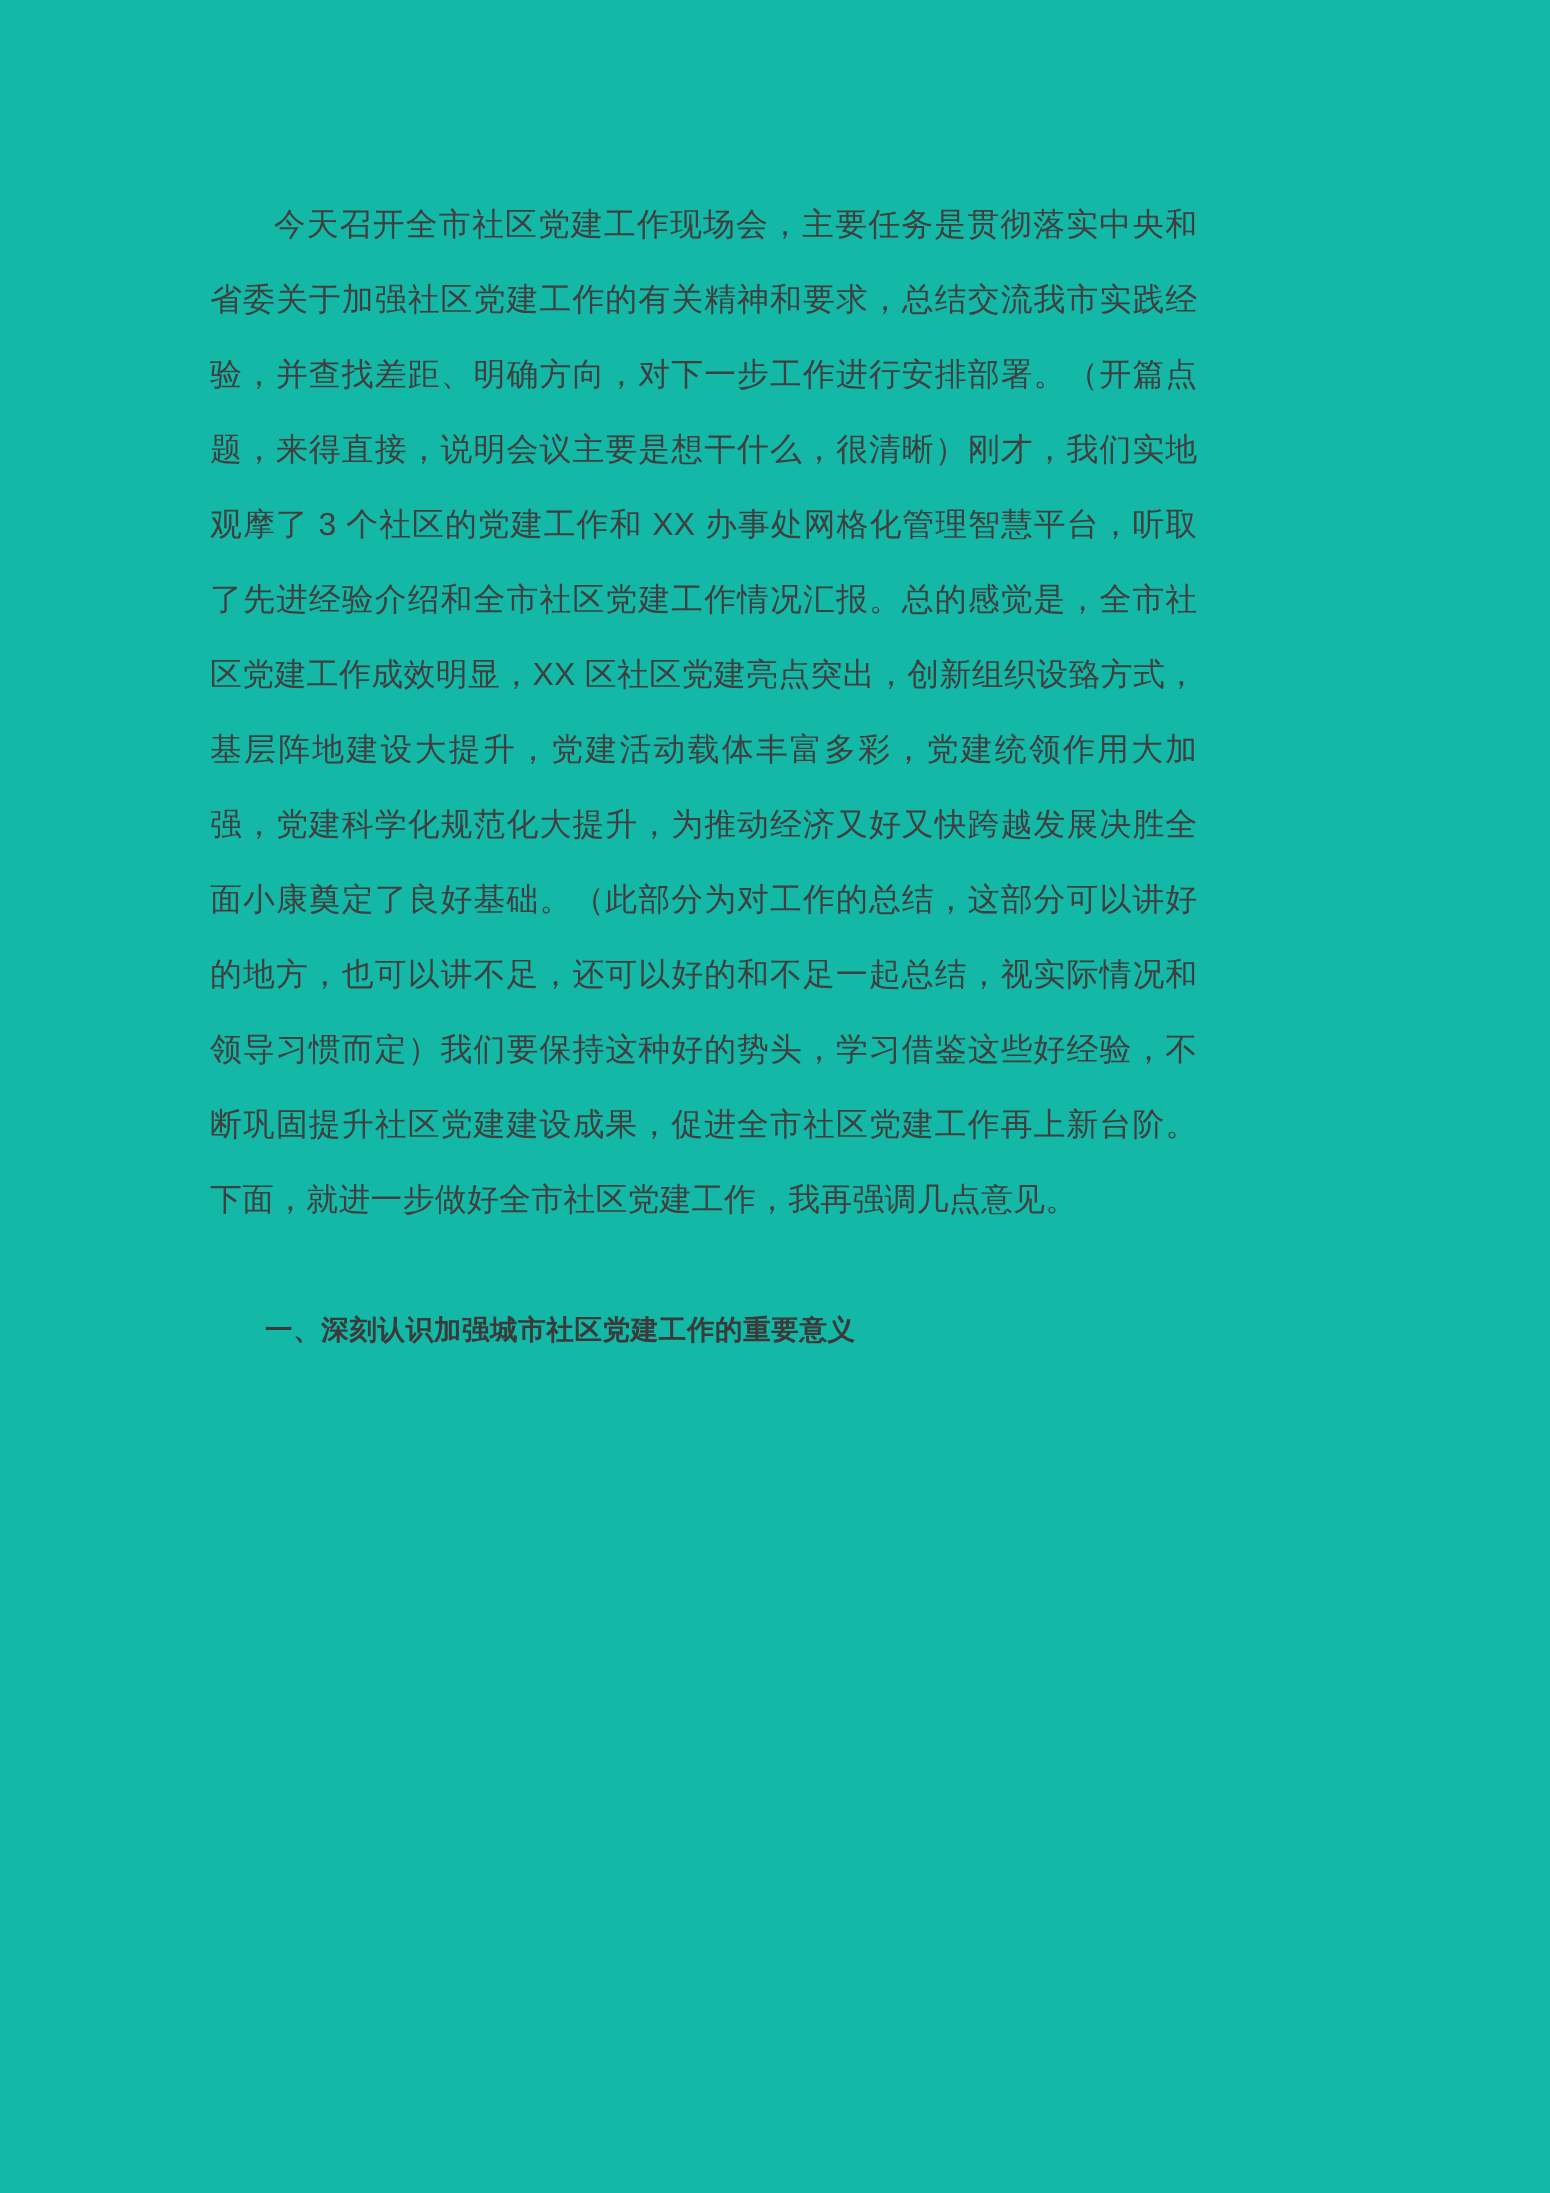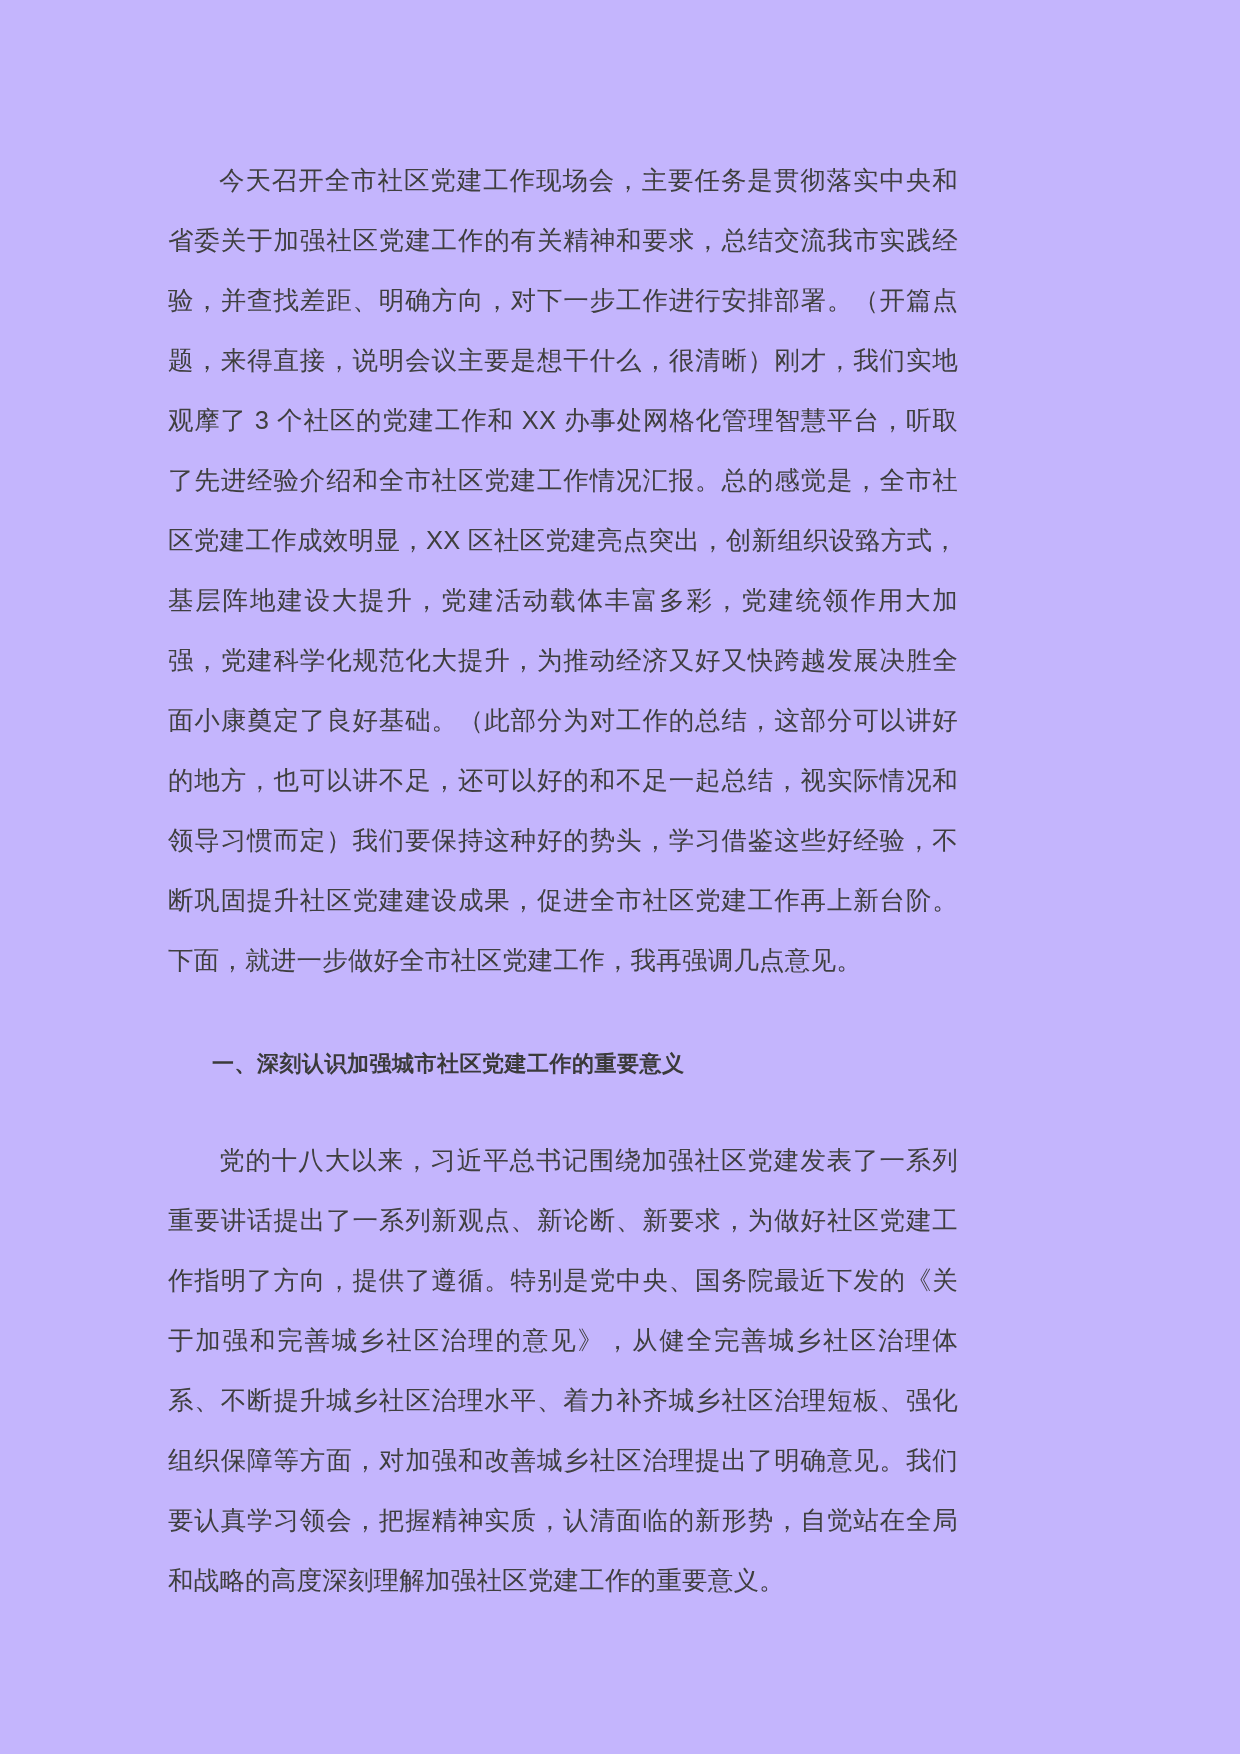--- a/index.html
+++ b/index.html
@@ -13,21 +13,21 @@
     font-family: "Liberation Sans", "DejaVu Sans", sans-serif;
     color: #3c3c3c;
     -webkit-font-smoothing: antialiased;
   }
   .page {
     position: relative;
     width: 1240px;
     height: 1754px;
     box-sizing: border-box;
     padding: 150px 155px 16px 168px;
-    background: #c4b5fd;
+    background: #14b8a6;
   }
   .doc-body {
     width: 790px;
   }
   p.para {
     margin: 0 0 0 0;
     font-size: 25.5px;
     line-height: 60px;
     letter-spacing: 0.2px;
     text-align: justify;
@@ -49,16 +49,15 @@
 </head>
 <body>
 
 <div class="page">
   <div class="doc-body">
 
     <p class="para">今天召开全市社区党建工作现场会，主要任务是贯彻落实中央和省委关于加强社区党建工作的有关精神和要求，总结交流我市实践经验，并查找差距、明确方向，对下一步工作进行安排部署。（开篇点题，来得直接，说明会议主要是想干什么，很清晰）刚才，我们实地观摩了 3 个社区的党建工作和 XX 办事处网格化管理智慧平台，听取了先进经验介绍和全市社区党建工作情况汇报。总的感觉是，全市社区党建工作成效明显，XX 区社区党建亮点突出，创新组织设臵方式，基层阵地建设大提升，党建活动载体丰富多彩，党建统领作用大加强，党建科学化规范化大提升，为推动经济又好又快跨越发展决胜全面小康奠定了良好基础。（此部分为对工作的总结，这部分可以讲好的地方，也可以讲不足，还可以好的和不足一起总结，视实际情况和领导习惯而定）我们要保持这种好的势头，学习借鉴这些好经验，不断巩固提升社区党建建设成果，促进全市社区党建工作再上新台阶。下面，就进一步做好全市社区党建工作，我再强调几点意见。</p>
 
     <h2 class="section-heading">一、深刻认识加强城市社区党建工作的重要意义</h2>
 
-    <p class="para">党的十八大以来，习近平总书记围绕加强社区党建发表了一系列重要讲话提出了一系列新观点、新论断、新要求，为做好社区党建工作指明了方向，提供了遵循。特别是党中央、国务院最近下发的《关于加强和完善城乡社区治理的意见》，从健全完善城乡社区治理体系、不断提升城乡社区治理水平、着力补齐城乡社区治理短板、强化组织保障等方面，对加强和改善城乡社区治理提出了明确意见。我们要认真学习领会，把握精神实质，认清面临的新形势，自觉站在全局和战略的高度深刻理解加强社区党建工作的重要意义。</p>
 
   </div>
 </div>
 
 </body></html>

